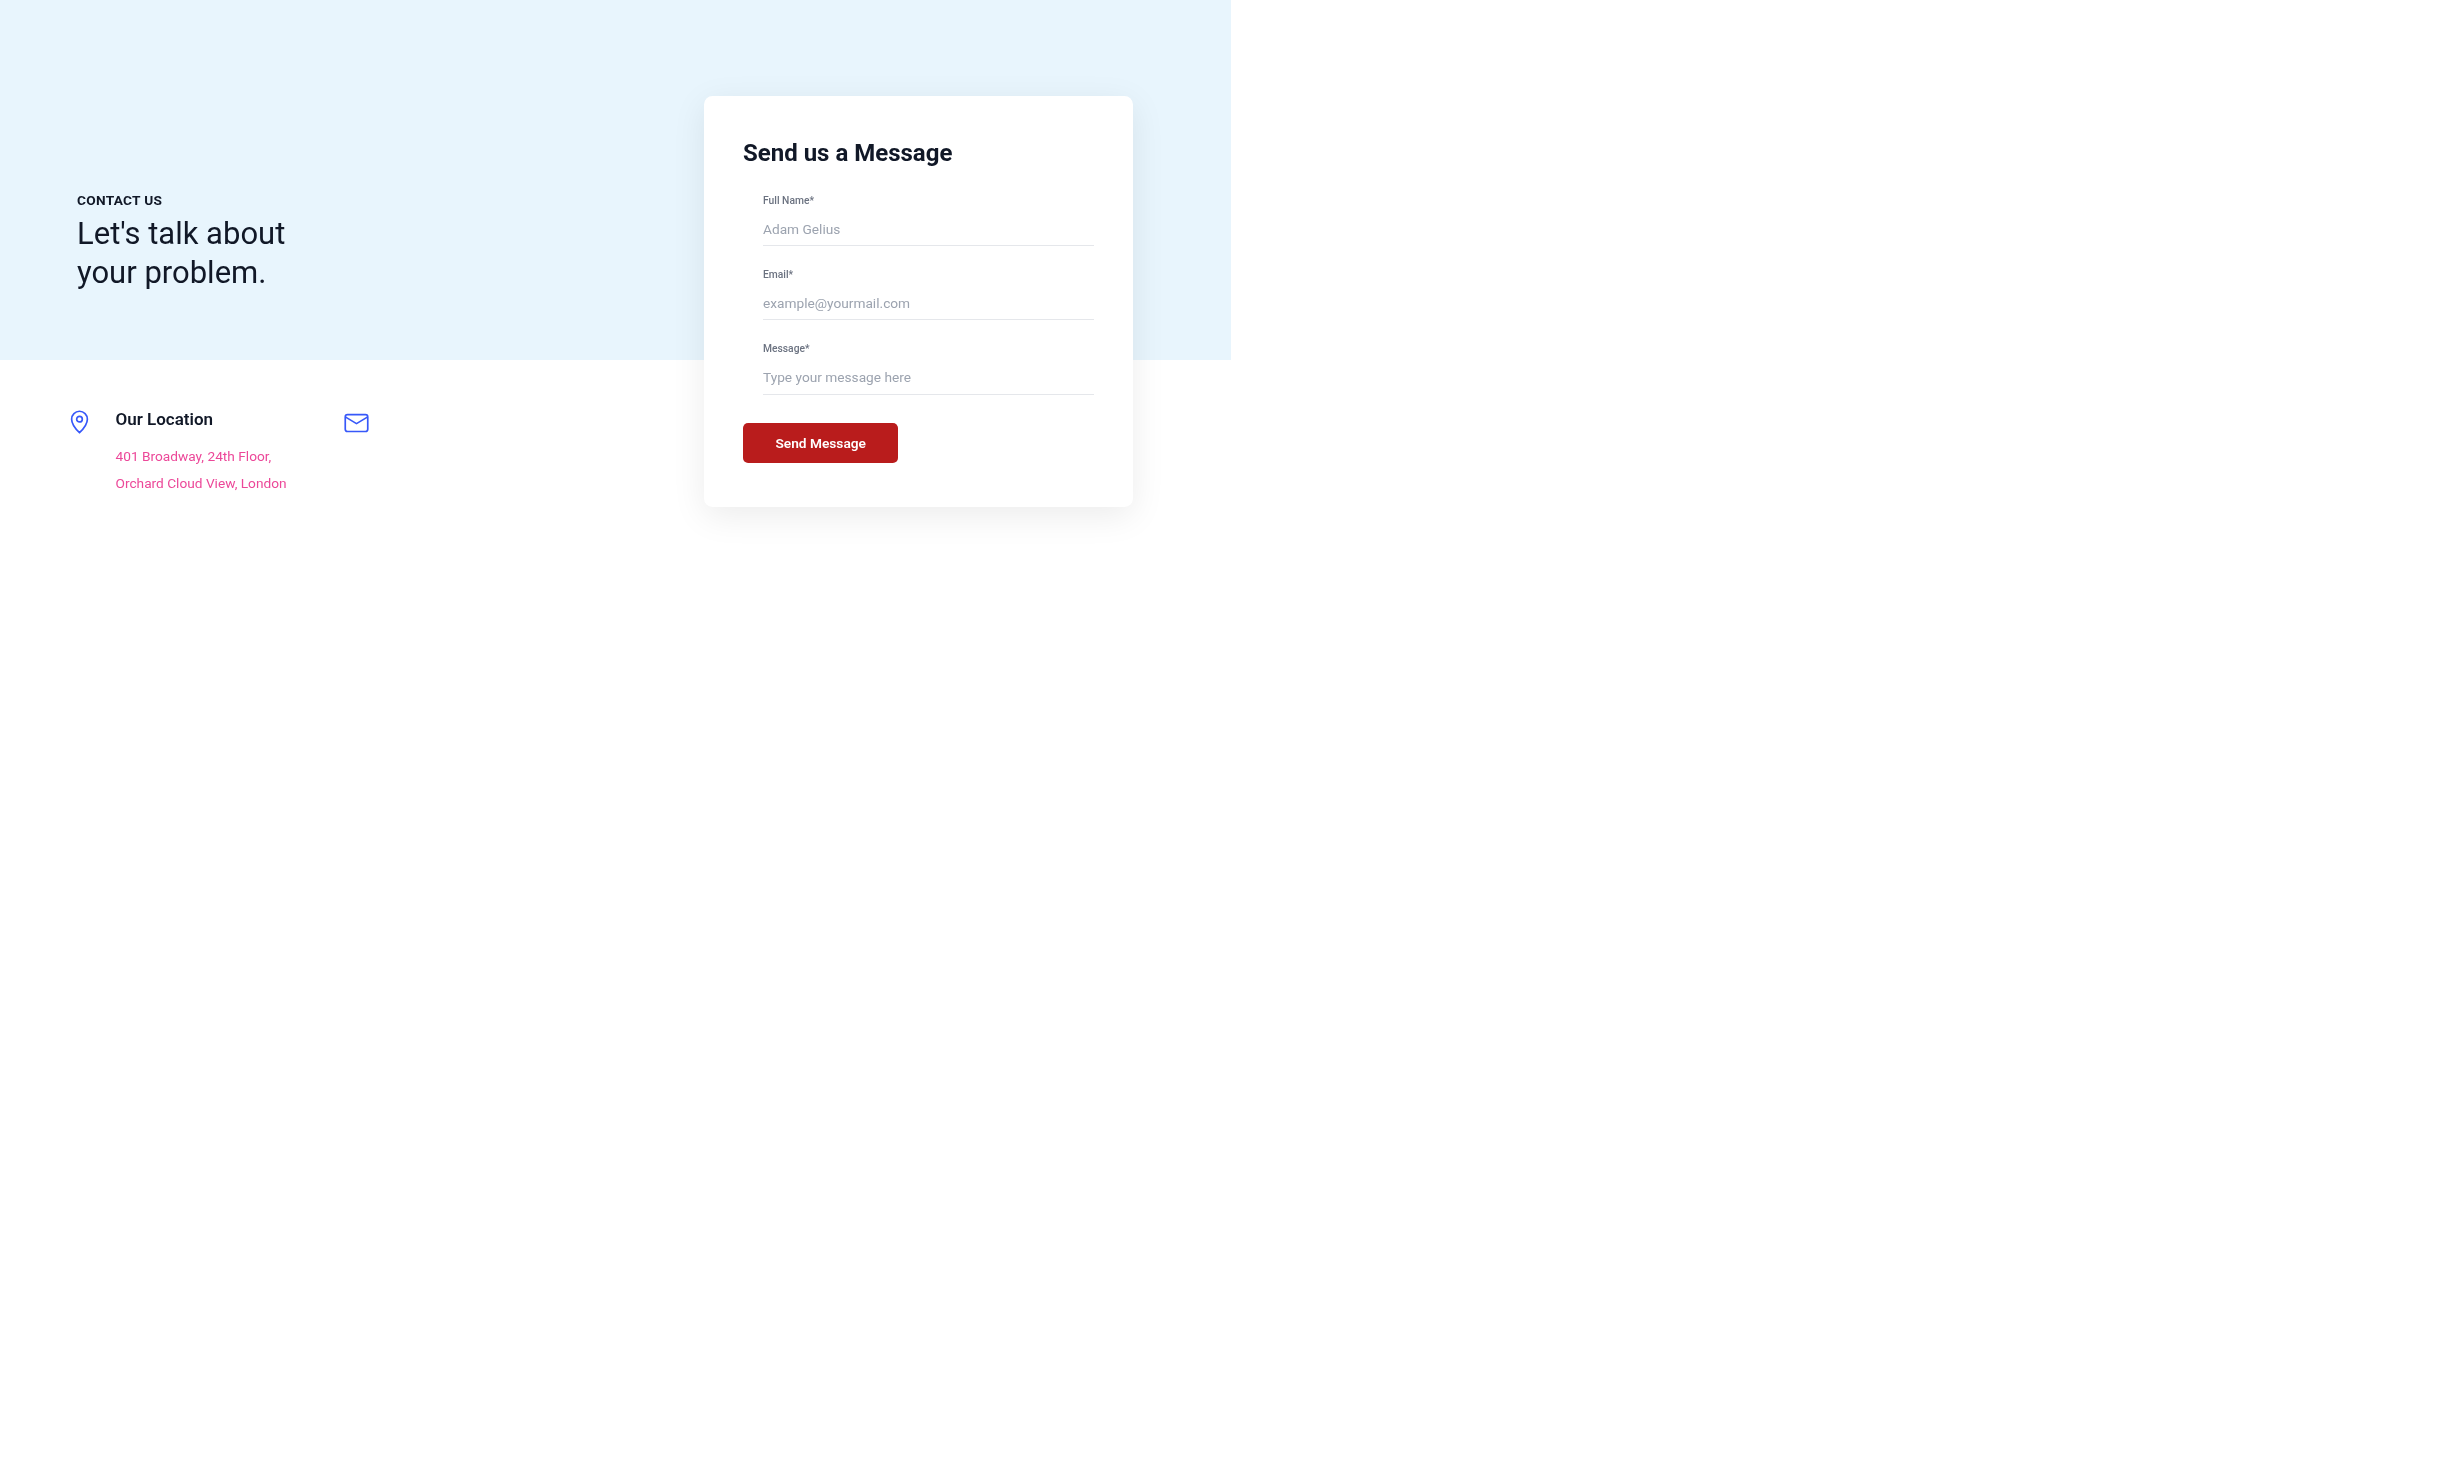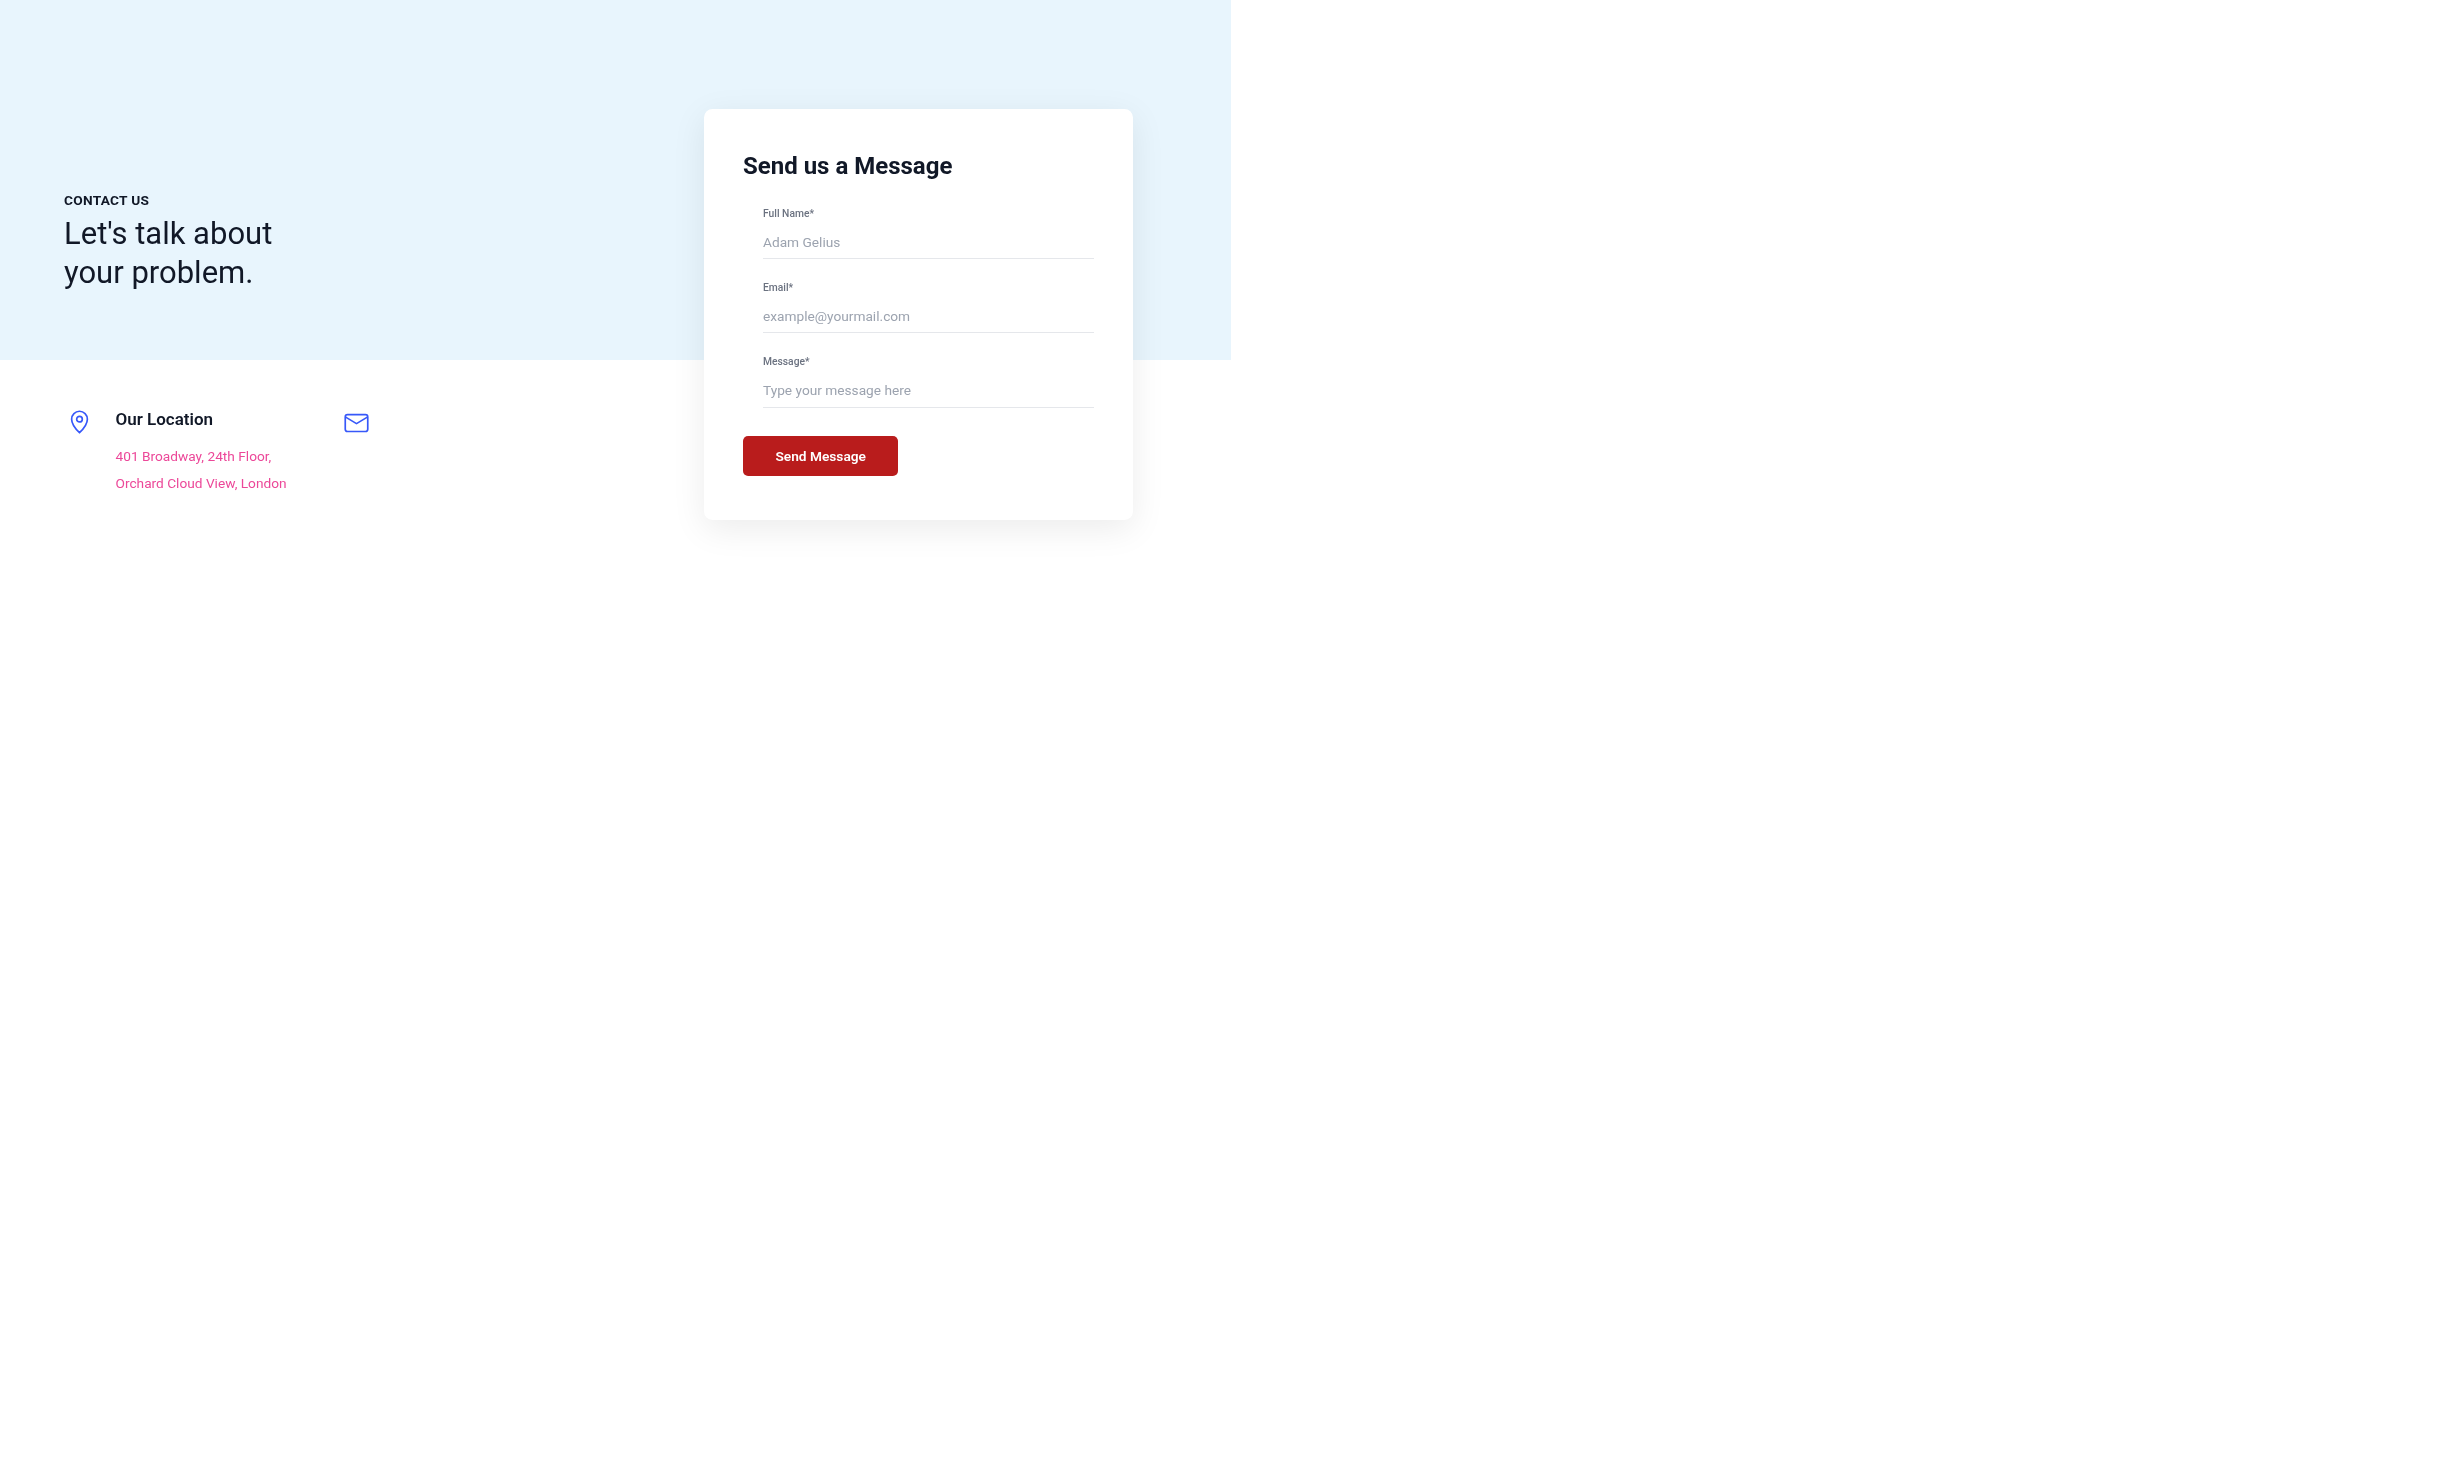--- a/index.html
+++ b/index.html
@@ -21,21 +21,21 @@
       width: 100%;
       height: 360px;
       position: absolute;
       top: 0;
       left: 0;
     }
 
     .header-block {
       position: absolute;
       top: 192px;
-      left: 64px;
+      left: 77px;
       max-width: 248px;
     }
 
     .eyebrow {
       font-size: 13.7px;
       font-weight: 700;
       color: #111827;
       letter-spacing: 0.02em;
       margin-bottom: 6.8px;
     }
@@ -90,21 +90,21 @@
       color: #ec4899;
       line-height: 1.6;
     }
 
     .info-text p {
       margin-bottom: 5.1px;
     }
 
     .form-card {
       position: absolute;
-      top: 109px;
+      top: 96px;
       left: 704px;
       width: 429px;
       background: #ffffff;
       border-radius: 8.5px;
       box-shadow: 0 8.5px 34px rgba(0, 0, 0, 0.08);
       padding: 43px 39px 44px;
     }
 
     .form-title {
       font-size: 24px;

